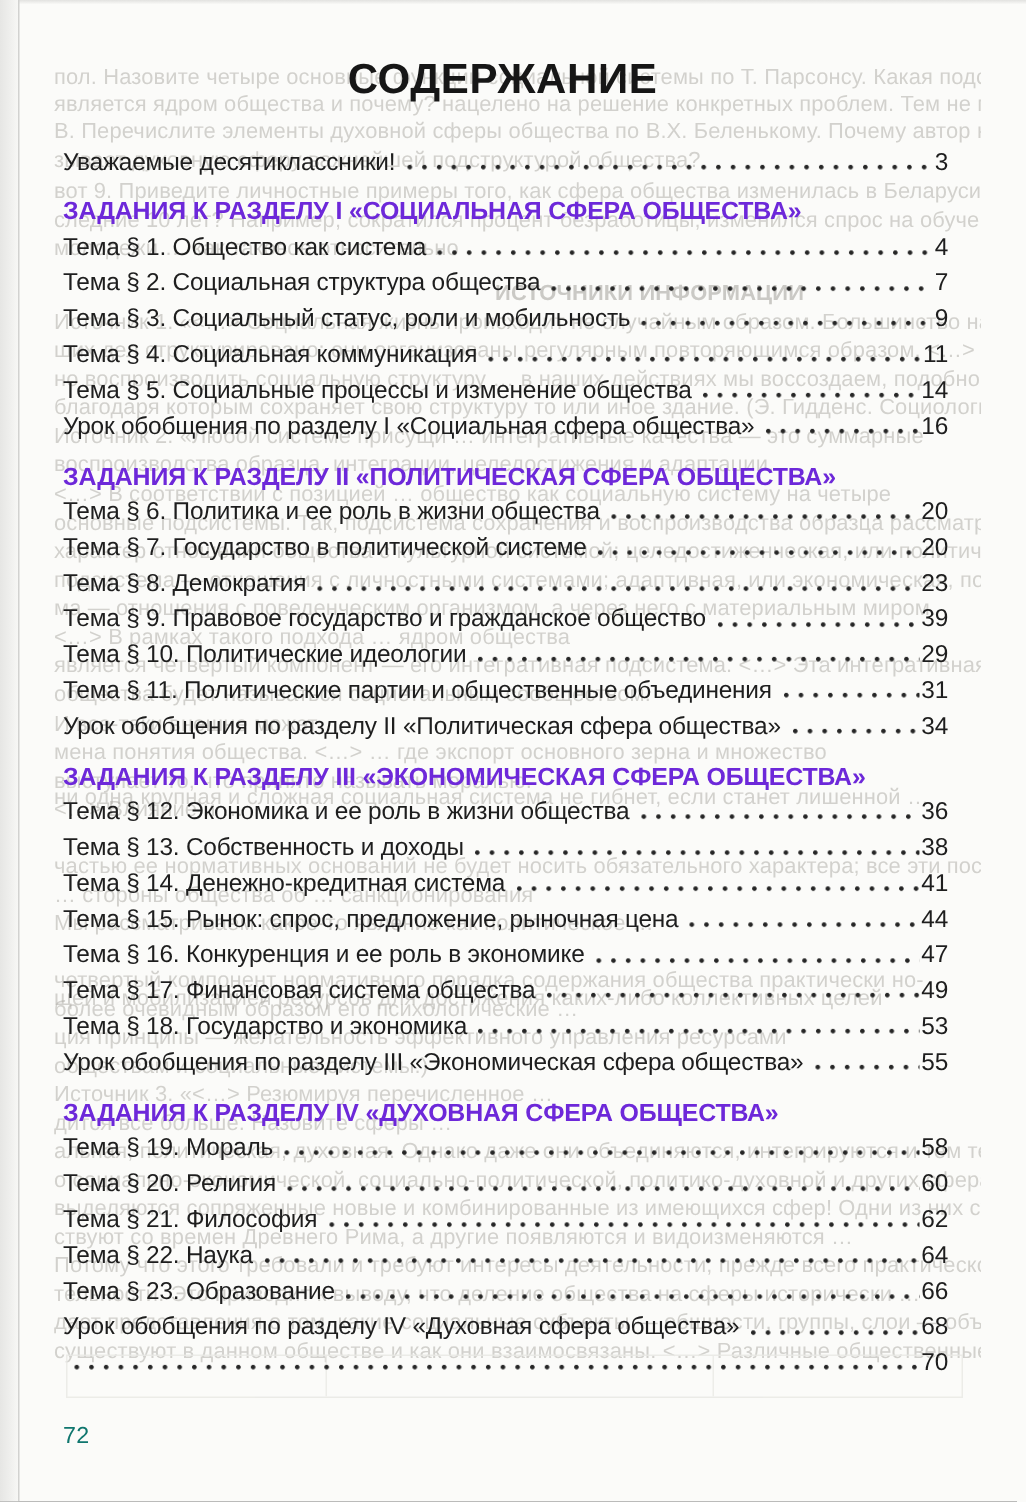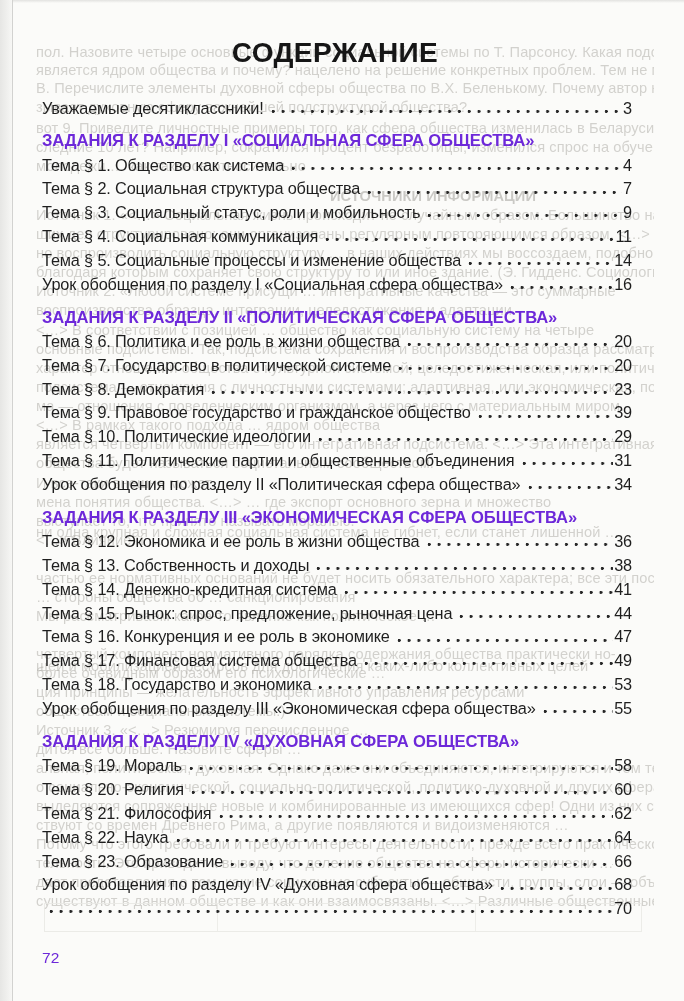--- a/index.html
+++ b/index.html
@@ -74,21 +74,21 @@
     background-image:radial-gradient(circle at 2.2px 3.4px, #262626 1.25px, rgba(0,0,0,0) 1.8px);
     background-size:9.8px 7px;
     background-repeat:repeat-x;
   }
   .toc-row.toc-header {
     font-weight:bold; font-size:16.6px; letter-spacing:-.1px;
     margin-top:9px; color:#6d28d9;
   }
   .footer-num {
     position:absolute; left:42px; top:949px;
-    font-size:15.5px; color:#6d28d9; letter-spacing:.2px;
+    font-size:15.5px; color:#0f766e; letter-spacing:.2px;
   }
 </style>
 </head>
 <body>
 
 <div class="page">
   <div class="edge-top"></div>
   <div class="edge-left"></div>
 
   <div class="ghost-layer">

